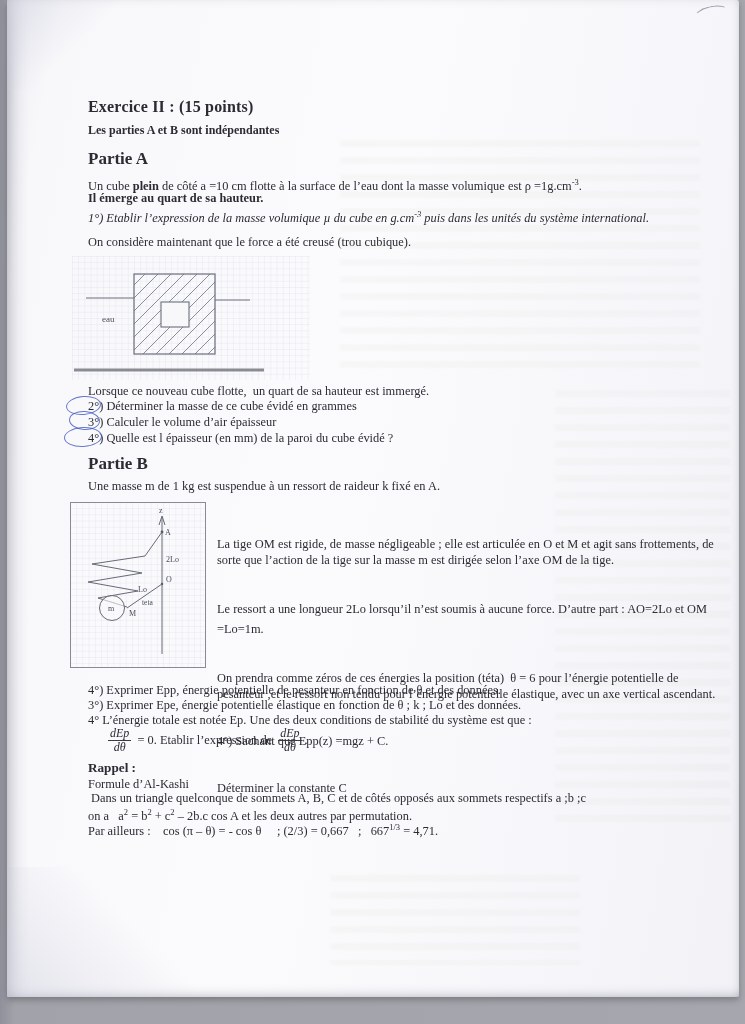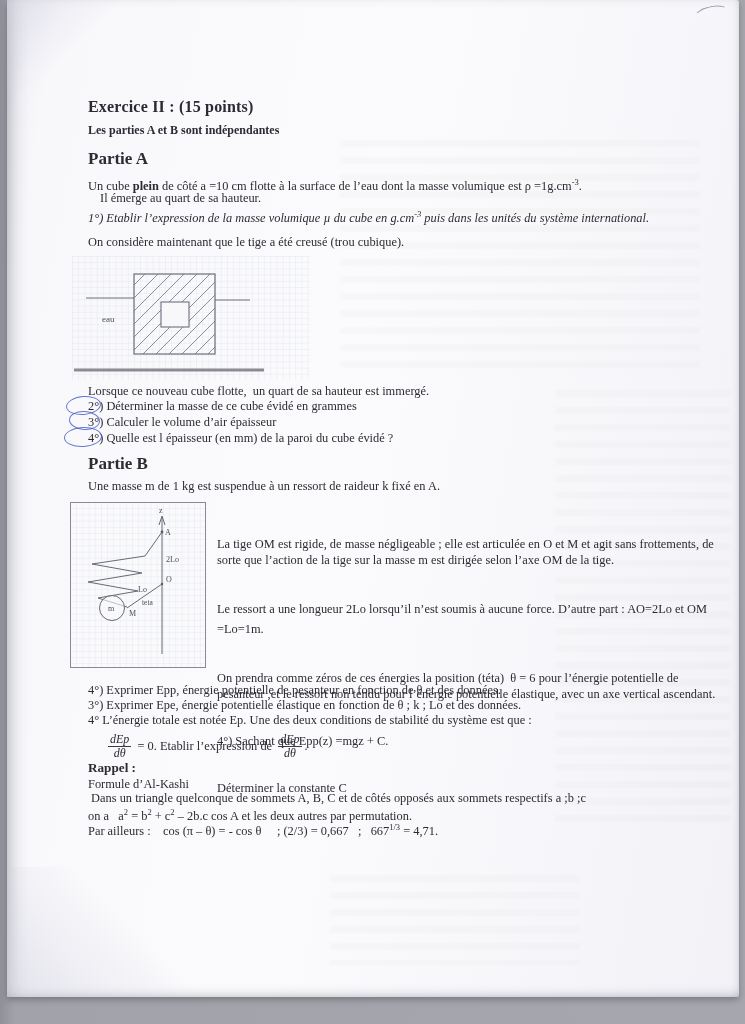--- a/index.html
+++ b/index.html
@@ -52,24 +52,24 @@
   <div class="bleed" style="left:340px;top:140px;width:360px;height:230px;"></div>
   <div class="bleed" style="left:555px;top:390px;width:175px;height:440px;"></div>
   <div class="bleed" style="left:330px;top:875px;width:250px;height:90px;"></div>
 
   <div class="txt title u nowrap" style="left:88px;top:99px;">Exercice II : (15 points)</div>
   <div class="txt subtitle u nowrap" style="left:88px;top:123px;">Les parties A et B sont indépendantes</div>
 
   <div class="txt parthead u nowrap" style="left:88px;top:151px;">Partie A</div>
 
   <div class="txt nowrap" style="left:88px;top:175px;"><span>Un cube </span><span class="b u">plein</span><span> de côté a =10 cm flotte à la surface de l’eau dont la masse volumique est ρ =1g.cm</span><sup>-3</sup><span>.</span></div>
-  <div class="txt nowrap" style="left:100px;top:191px;">Il émerge au quart de sa hauteur.</div>
+  <div class="txt nowrap" style="left:88px;top:191px;font-weight:bold;">Il émerge au quart de sa hauteur.</div>
   <div class="txt nowrap" style="left:88px;top:207px;font-style:italic;"><span>1°) Etablir l’expression de la masse volumique µ du cube en g.cm</span><sup>-3</sup><span> puis dans les unités du système international.</span></div>
 
-  <div class="txt nowrap" style="left:88px;top:235px;">On considère maintenant que le tige a été creusé (trou cubique).</div>
+  <div class="txt nowrap" style="left:88px;top:235px;">On considère maintenant que le force a été creusé (trou cubique).</div>
 
   <svg style="position:absolute;left:72px;top:256px;" width="238" height="124" viewBox="0 0 238 124">
     <defs>
       <pattern id="gridA" width="6.2" height="6.2" patternUnits="userSpaceOnUse">
         <path d="M6.2 0H0V6.2" fill="none" stroke="#d2d7e4" stroke-width="0.5"></path>
       </pattern>
       <pattern id="hatchA" width="13" height="13" patternUnits="userSpaceOnUse">
         <path d="M-1,14 L14,-1" stroke="#7d8290" stroke-width="0.9" fill="none"></path>
       </pattern>
     </defs>
@@ -124,21 +124,21 @@
     <p style="line-height:20px;">Le ressort a une longueur 2Lo lorsqu’il n’est soumis à aucune force. D’autre part : AO=2Lo et OM =Lo=1m.</p>
     <p style="line-height:16px;">On prendra comme zéros de ces énergies la position (téta)  θ = 6 pour l’énergie potentielle de pesanteur ,et le ressort non tendu pour l’énergie potentielle élastique, avec un axe vertical ascendant.</p>
     <p class="q1block" style="line-height:16px;">4°) Sachant que Epp(z) =mgz + C.</p>
     <p style="line-height:16px;">Déterminer la constante C</p>
   </div>
 
   <div class="txt nowrap" style="left:88px;top:683px;">4°) Exprimer Epp, énergie potentielle de pesanteur en fonction de θ et des données.</div>
   <div class="txt nowrap" style="left:88px;top:698px;">3°) Exprimer Epe, énergie potentielle élastique en fonction de θ ; k ; Lo et des données.</div>
   <div class="txt nowrap" style="left:88px;top:713px;">4° L’énergie totale est notée Ep. Une des deux conditions de stabilité du système est que :</div>
 
-  <div class="fracline" style="left:105px;top:727px;margin-top:6px;">
+  <div class="fracline" style="left:105px;top:727px;">
     <span class="frac">
         <span class="num">dEp</span>
         <span class="den">dθ</span>
       </span>
     <span style="white-space:pre;"> = 0. Etablir l’expression de </span>
     <span class="frac">
         <span class="num">dEp</span>
         <span class="den">dθ</span>
       </span>
     <span> .</span>

